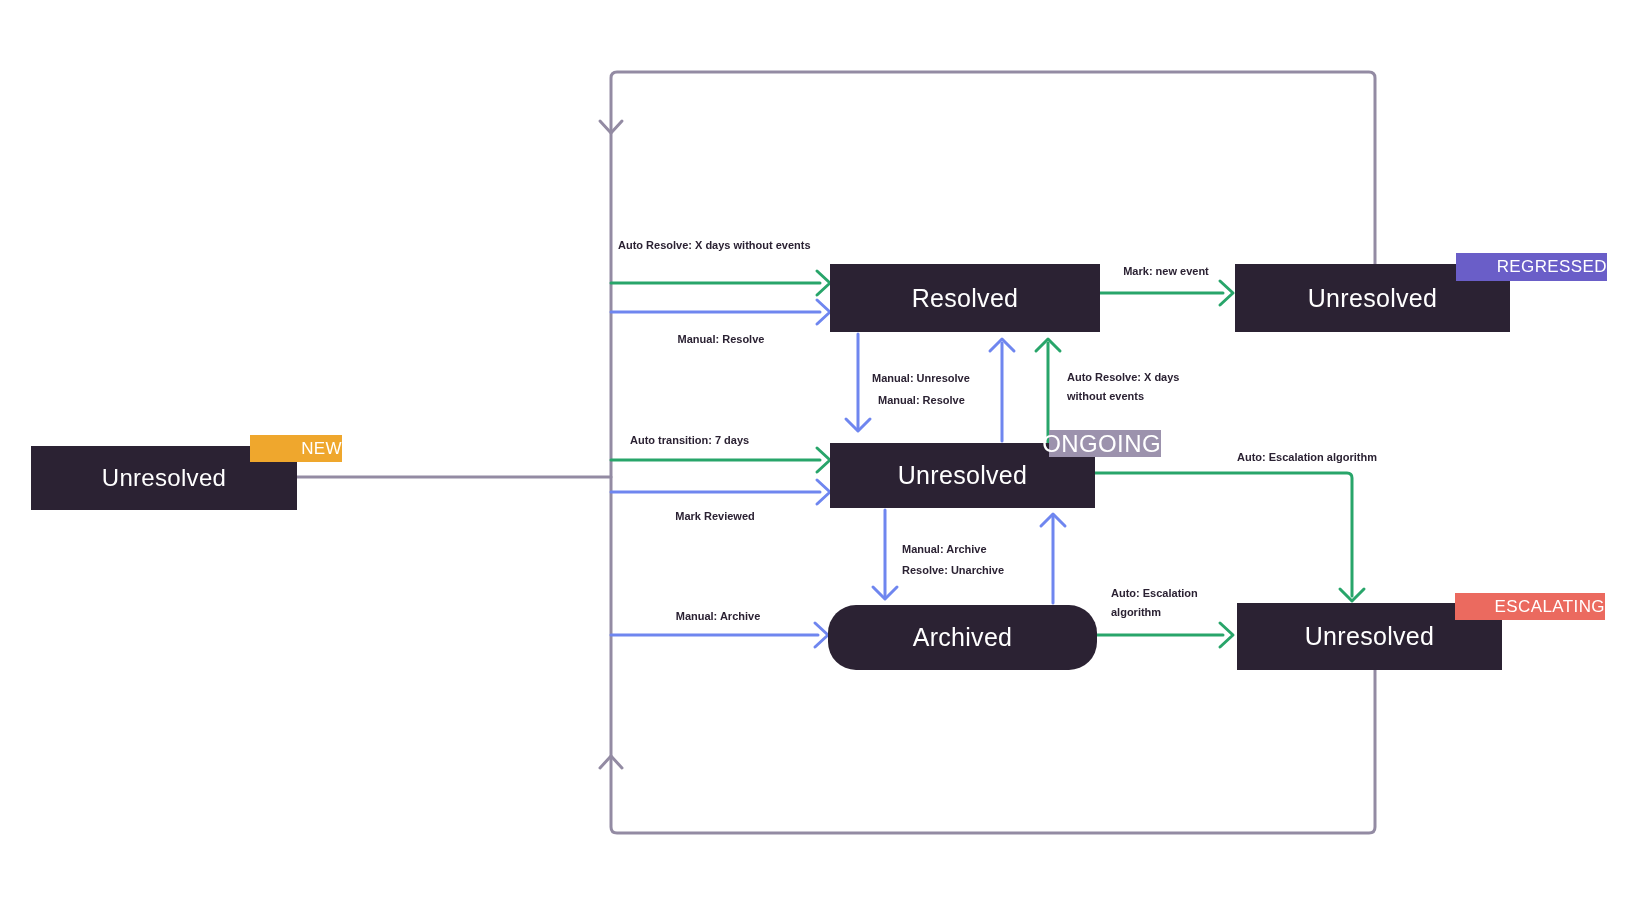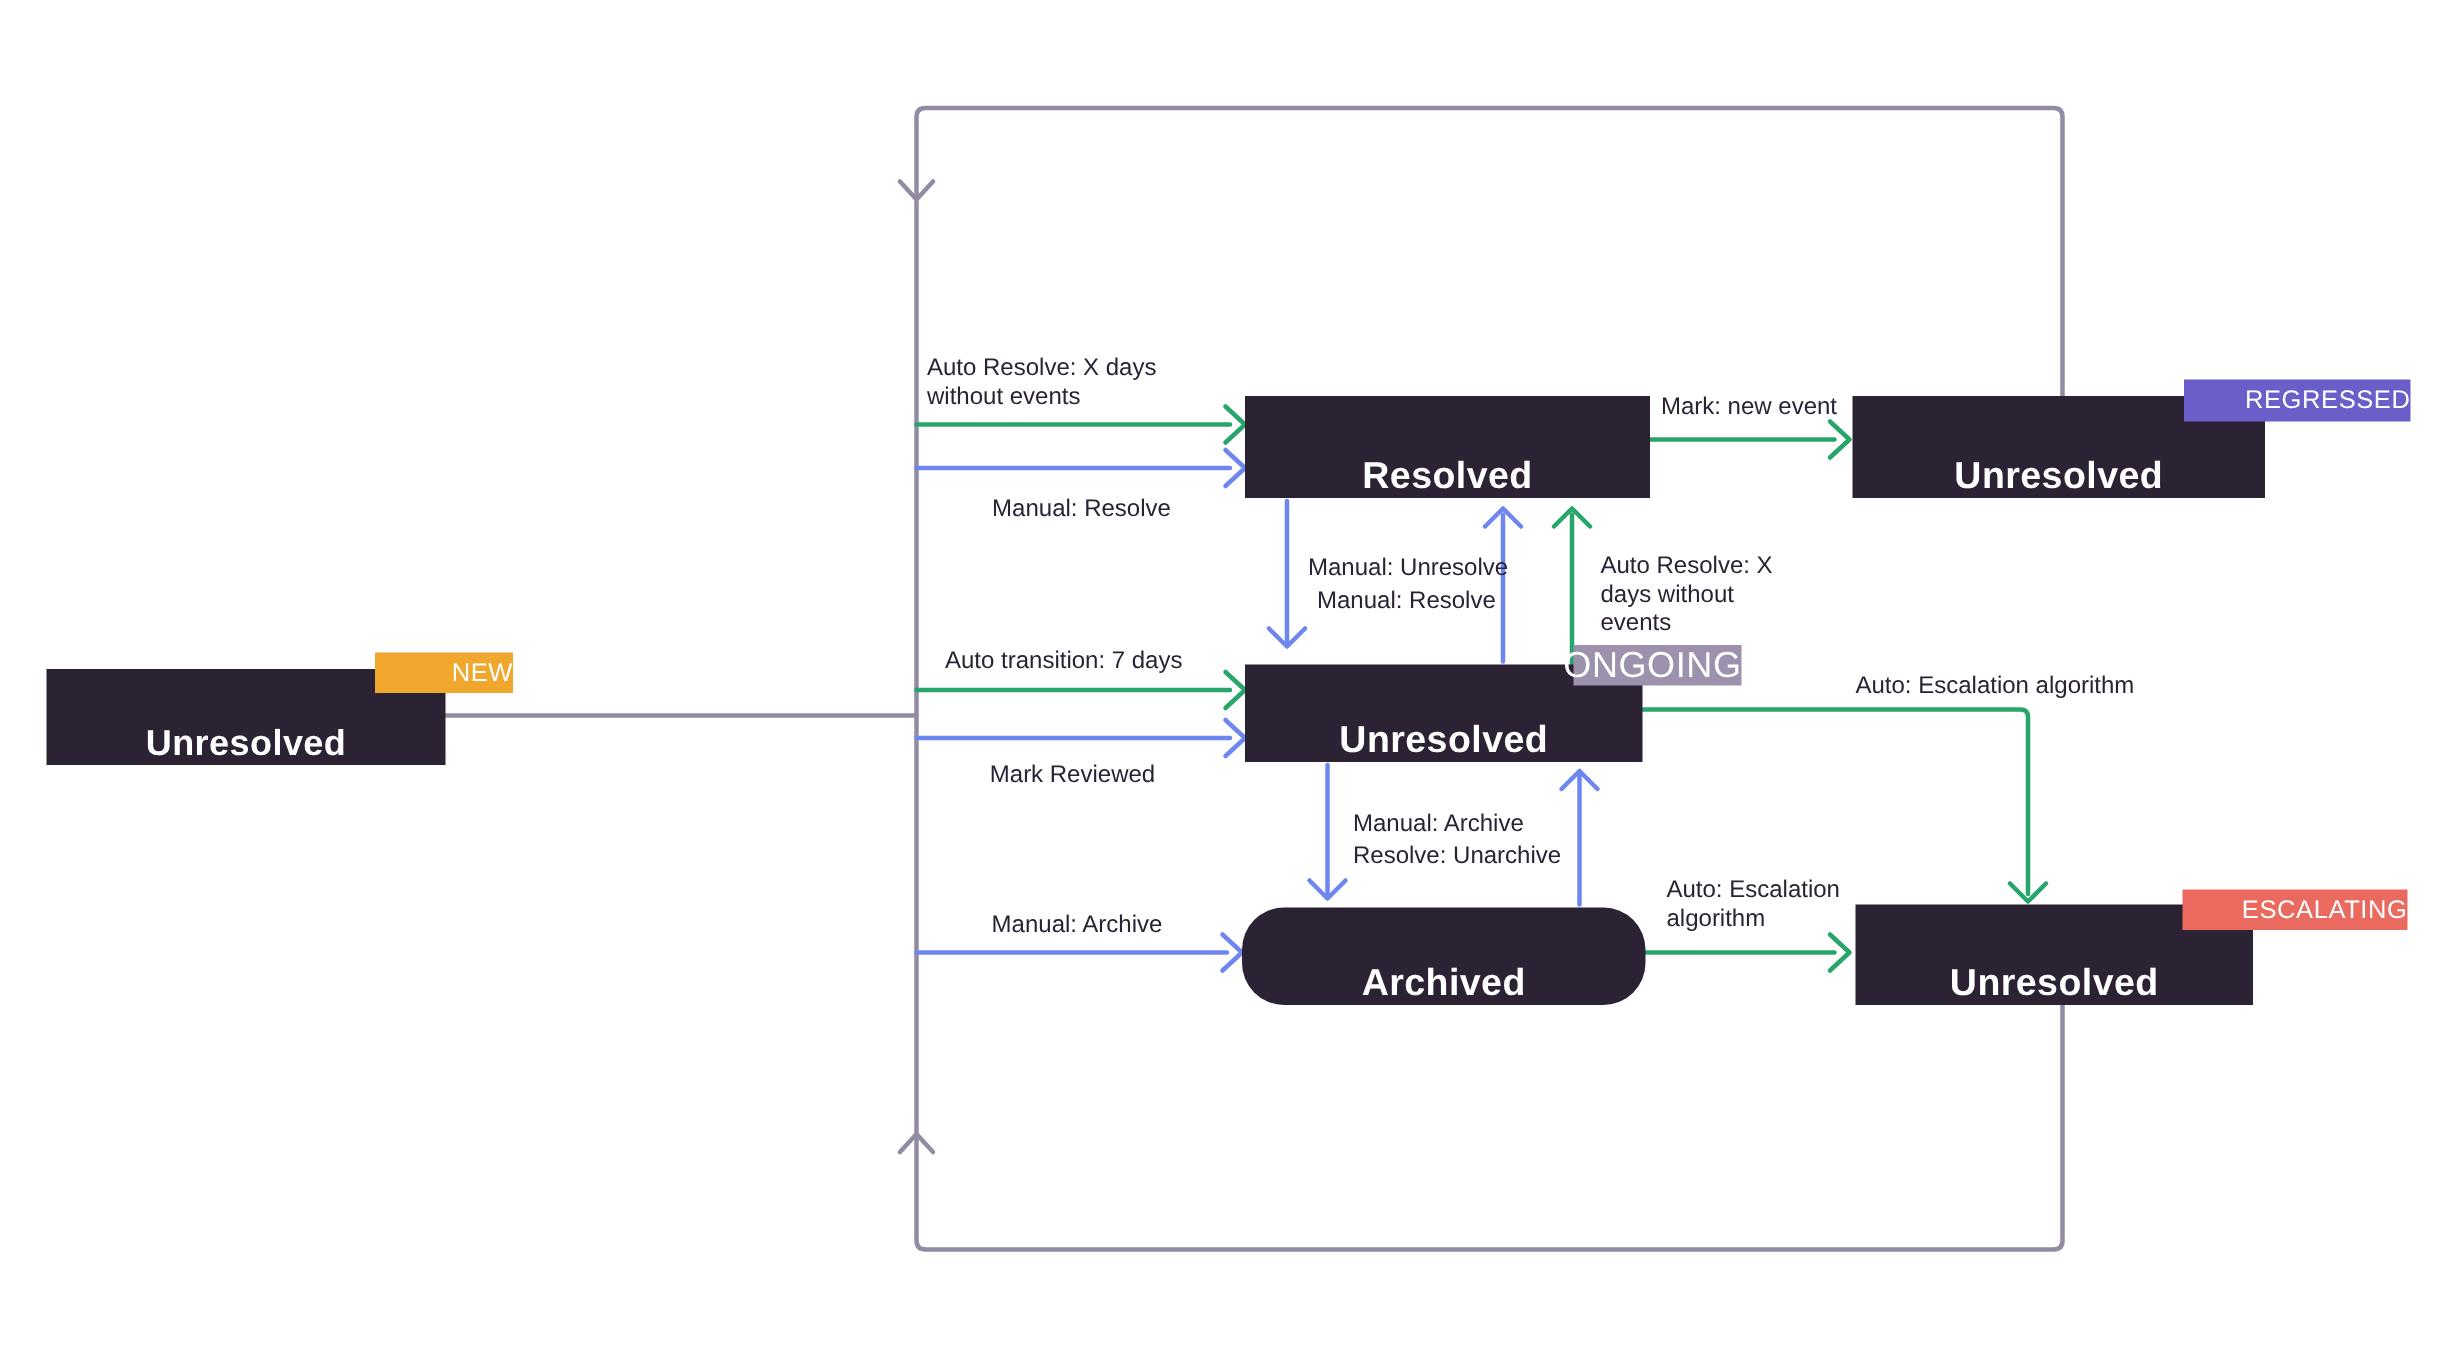--- a/index.html
+++ b/index.html
@@ -9,27 +9,27 @@
     --badge-regressed:#6a5ec8; --badge-escalating:#eb6a5f; --badge-text:#ffffff;
   }
   html,body{margin:0;padding:0;background:var(--bg);}
   .canvas{position:relative;width:1636px;height:906px;background:var(--bg);
     font-family:"Liberation Sans",sans-serif;overflow:hidden;}
   .svg-layer{position:absolute;left:0;top:0;z-index:1;}
   .svg-layer path,.svg-layer polyline{fill:none;stroke-width:3;stroke-linecap:round;stroke-linejoin:round;}
   .s-green{stroke:var(--green);} .s-blue{stroke:var(--blue);}
   .s-loop{stroke:var(--loop);stroke-width:2.6;}
   .state{position:absolute;z-index:2;background:var(--box);color:var(--box-text);
-    display:flex;align-items:flex-end;justify-content:center;
-    font-size:25px;font-weight:700;letter-spacing:.3px;}
+    display:flex;align-items:center;justify-content:center;
+    font-size:25px;font-weight:400;letter-spacing:.3px;}
   .badge{position:absolute;z-index:3;color:var(--badge-text);
     display:flex;align-items:center;justify-content:flex-end;
     font-size:17px;font-weight:500;letter-spacing:.4px;}
   .lbl{position:absolute;z-index:2;color:var(--label);
-    font-size:16px;font-weight:400;line-height:19px;}
+    font-size:11px;font-weight:700;line-height:19px;}
   .lbl.center{text-align:center;}
   .lbl.nowrap{white-space:nowrap;}
 </style>
 </head>
 <body>
 
 <div class="canvas">
 
   <svg class="svg-layer" width="1636" height="906" viewBox="0 0 1636 906">
 

